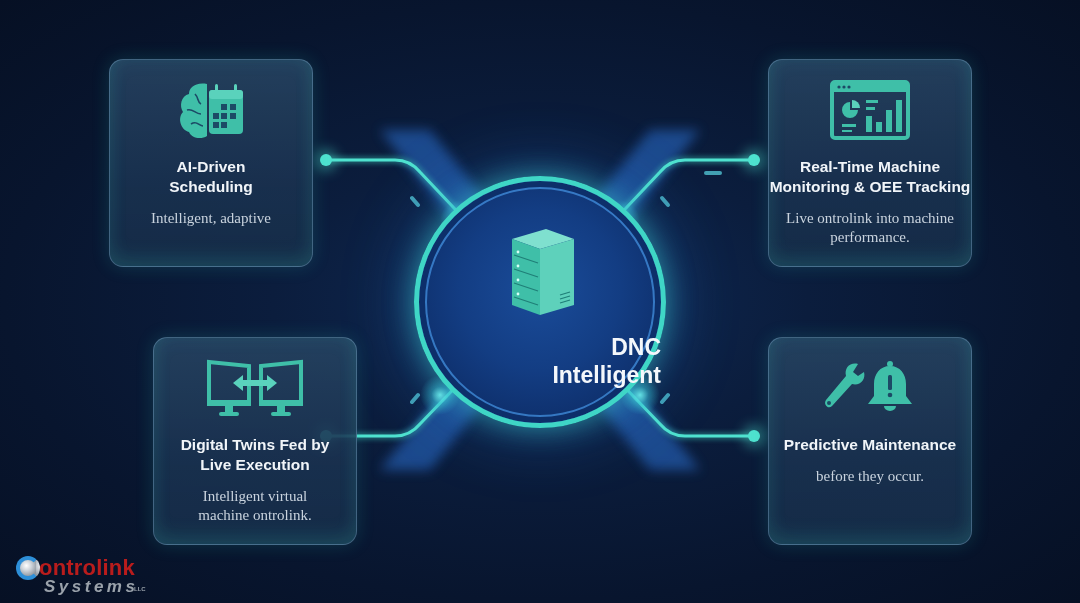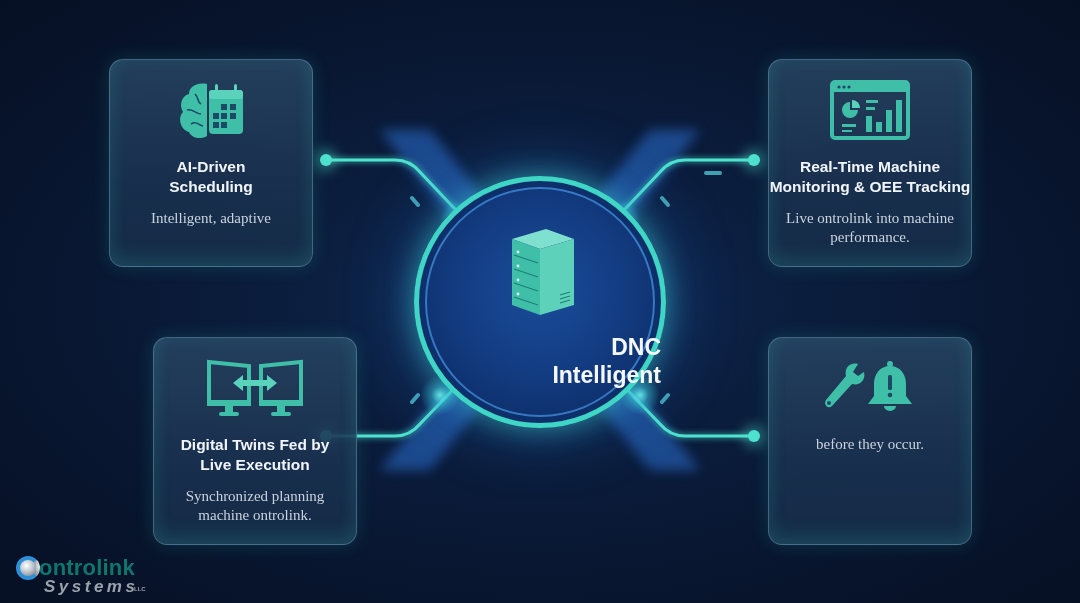--- a/index.html
+++ b/index.html
@@ -62,21 +62,21 @@
     position: absolute; left: 0; right: 0; top: 152px;
     font-weight: bold; font-size: 23px; line-height: 28px; color: #f4f7fb;
   }
   .glow {
     position: absolute; border-radius: 50%;
     background: radial-gradient(circle, rgba(120,255,240,0.95) 0%, rgba(60,210,220,0.45) 30%, rgba(40,120,220,0) 70%);
   }
   .logo { position: absolute; left: 14px; top: 552px; width: 140px; height: 46px; }
   .logo .word1 {
     position: absolute; left: 25px; top: 3px;
-    font-weight: bold; font-size: 22px; color: #0f766e; letter-spacing: 0.2px;
+    font-weight: bold; font-size: 22px; color: #b91c1c; letter-spacing: 0.2px;
   }
   .logo .word2 {
     position: absolute; left: 30px; top: 25px;
     font-weight: bold; font-style: italic; font-size: 17px; color: #9aa2ab; letter-spacing: 3.5px; text-align: center;
   }
   .logo .llc {
     position: absolute; left: 120px; top: 34px;
     font-weight: bold; font-size: 6px; color: #9aa2ab;
   }
   .logo .ball {
@@ -247,36 +247,37 @@
         <rect x="14" y="54" width="20" height="4" rx="2" fill="#3fbfa8"></rect>
       <rect x="72" y="48" width="8" height="6" fill="#3fbfa8"></rect>
         <rect x="66" y="54" width="20" height="4" rx="2" fill="#3fbfa8"></rect>
       <polygon points="28,25 38,17 38,22 62,22 62,17 72,25 62,33 62,28 38,28 38,33" fill="#5ad2bc"></polygon>
     </svg>
     <div class="title">
       <div>Digital Twins Fed by</div>
       <div>Live Execution</div>
     </div>
     <div class="desc">
-      <div>Synchronized planning</div>
+      <div>Intelligent virtual</div>
       <div>machine ontrolink.</div>
     </div>
   </div>
 
   <div class="card" id="card-br">
     <svg class="icon" viewBox="0 0 100 62" style="width:100px;">
       <path d="M38,6 C30,4 24,10 26,18 L6,42 C3,46 8,52 12,48 L32,26 C40,28 46,22 44,14 L38,18 L33,14 Z" fill="#3fbfa8"></path>
       <circle cx="9" cy="45" r="2" fill="#1c4a66"></circle>
       <path d="M70,8 C60,8 54,16 54,26 L54,38 L48,46 L92,46 L86,38 L86,26 C86,16 80,8 70,8 Z" fill="#3fbfa8"></path>
       <rect x="67" y="3" width="6" height="6" rx="3" fill="#3fbfa8"></rect>
       <path d="M64,48 A6,5 0 0 0 76,48 Z" fill="#3fbfa8"></path>
       <rect x="68" y="17" width="4" height="15" rx="1.5" fill="#1c4a66"></rect>
       <circle cx="70" cy="37" r="2.3" fill="#1c4a66"></circle>
     </svg>
     <div class="title">
+      <div>Predictive Maintenance</div>
     </div>
     <div class="desc">
       <div>before they occur.</div>
     </div>
   </div>
 
   <div class="logo">
     <div class="ball"></div>
     <div class="word1">ontrolink</div>
     <div class="word2">Systems</div>

